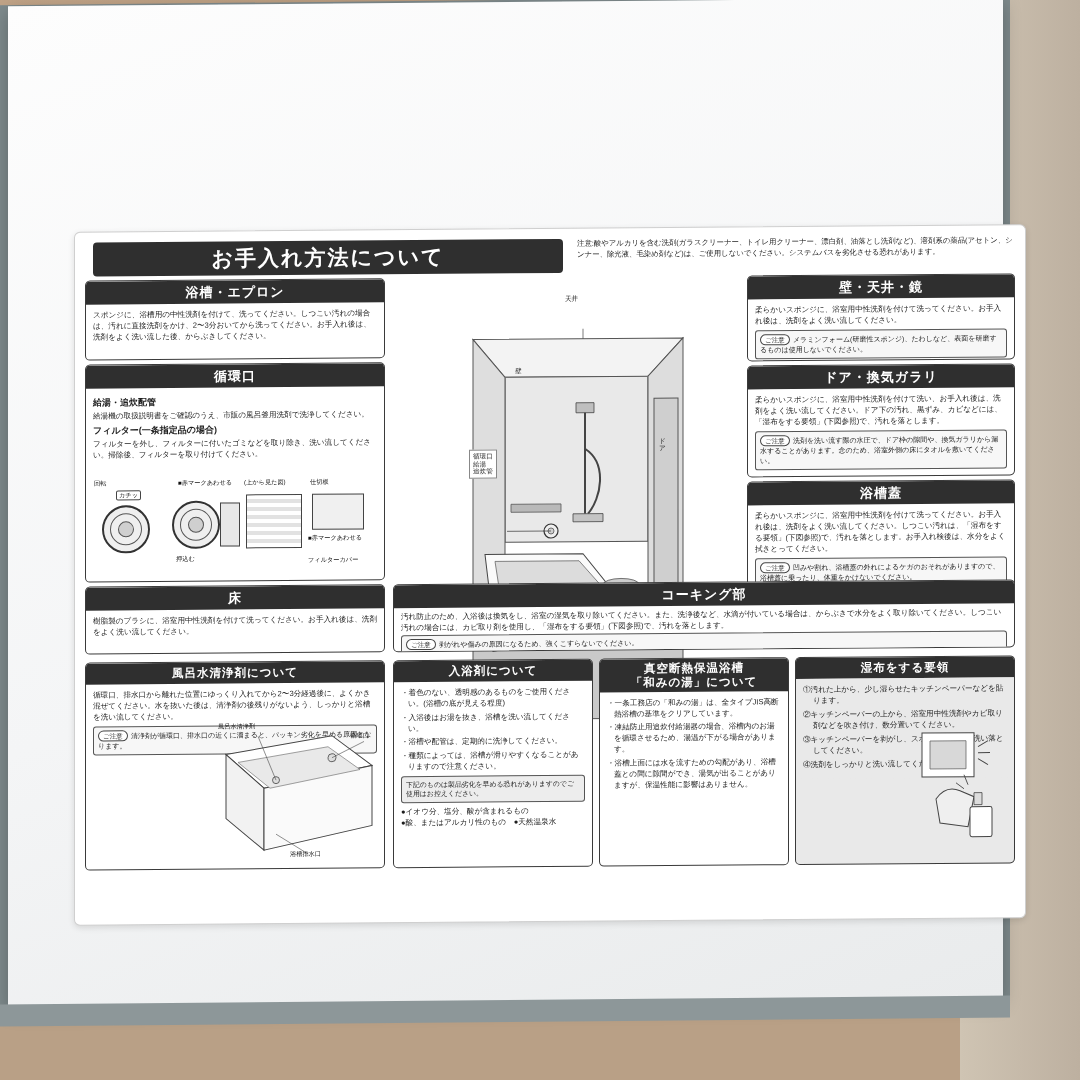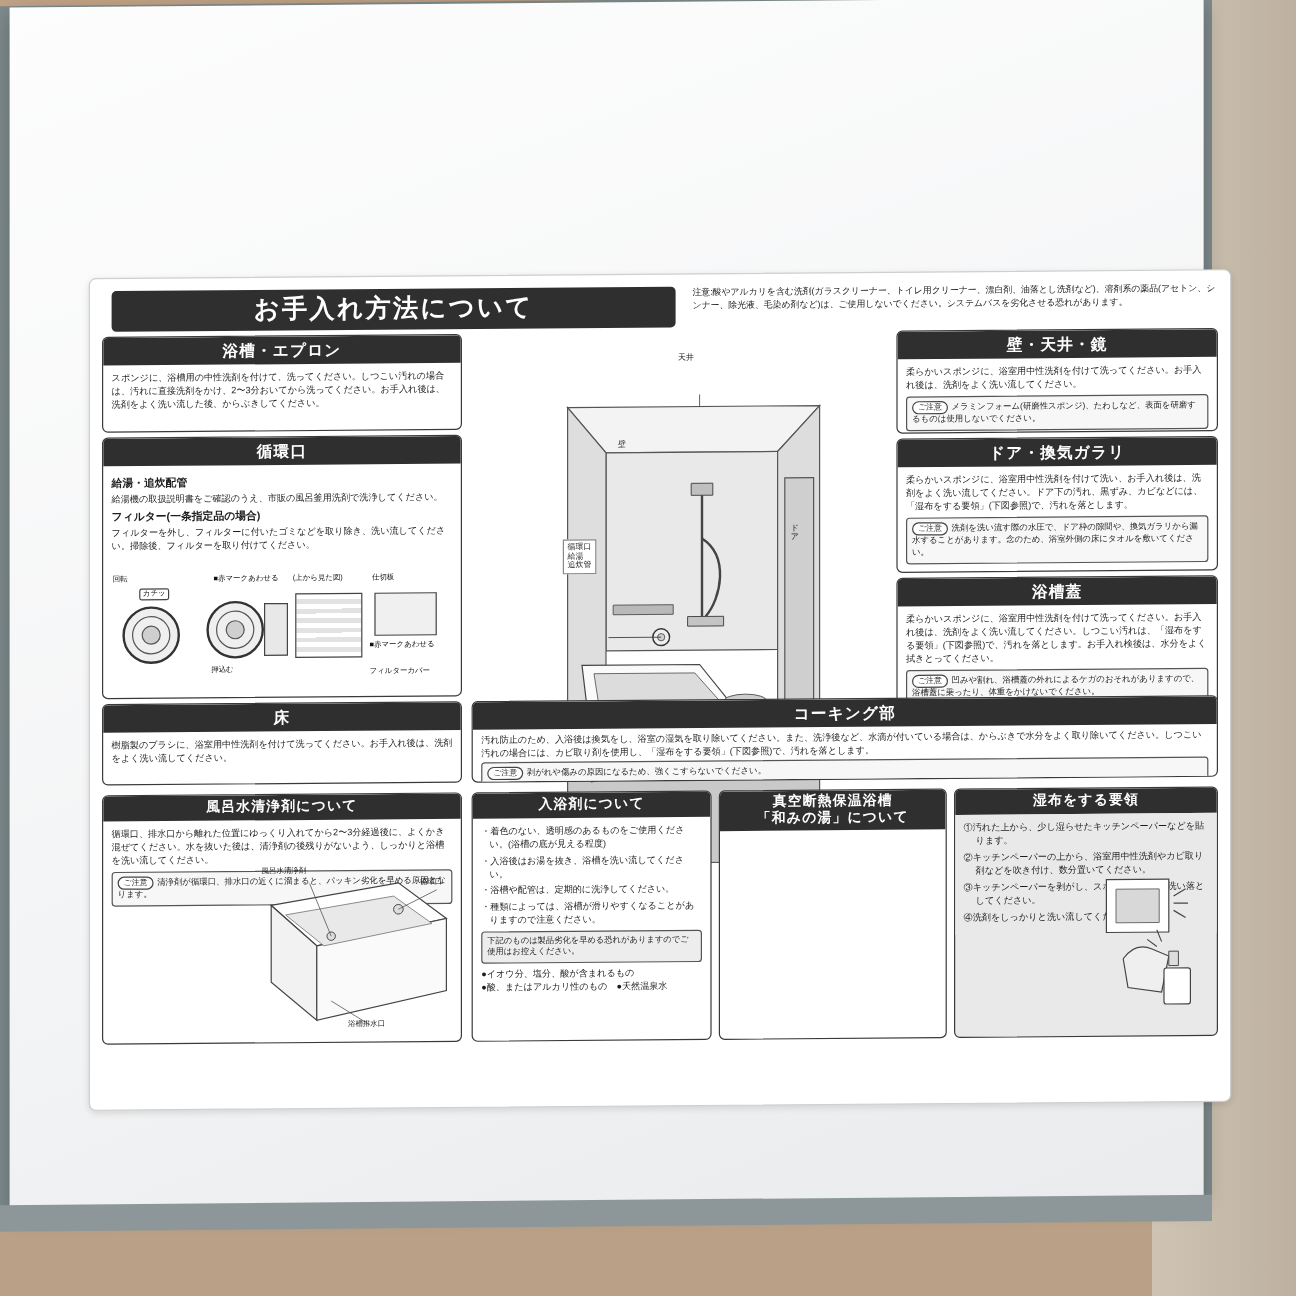--- a/index.html
+++ b/index.html
@@ -282,20 +282,25 @@
         <div style="margin-top:3px;">●イオウ分、塩分、酸が含まれるもの</div>
         <div>●酸、またはアルカリ性のもの　●天然温泉水</div>
       </div>
     </div>
 
     <div class="box" style="left:524px;top:430px;width:190px;height:208px;">
       <div class="box-h sm" style="line-height:1.25;padding:2px 0;">
         <div>真空断熱保温浴槽</div>
         <div>「和みの湯」について</div>
       </div>
+      <div class="box-b">
+        <span class="bullet">一条工務店の「和みの湯」は、全タイプJIS高断熱浴槽の基準をクリアしています。</span>
+        <span class="bullet">凍結防止用追炊付給湯器の場合、浴槽内のお湯を循環させるため、湯温が下がる場合があります。</span>
+        <span class="bullet">浴槽上面には水を流すための勾配があり、浴槽蓋との間に隙間ができ、湯気が出ることがありますが、保温性能に影響はありません。</span>
+      </div>
     </div>
 
     <div class="box" style="left:720px;top:430px;width:220px;height:208px;background:#e9e9e9;">
       <div class="box-h sm">湿布をする要領</div>
       <div class="box-b" style="background:#e9e9e9;">
         <span class="num">①汚れた上から、少し湿らせたキッチンペーパーなどを貼ります。</span>
         <span class="num">②キッチンペーパーの上から、浴室用中性洗剤やカビ取り剤などを吹き付け、数分置いてください。</span>
         <span class="num">③キッチンペーパーを剥がし、スポンジで汚れを洗い落としてください。</span>
         <span class="num">④洗剤をしっかりと洗い流してください。</span>
       </div>

